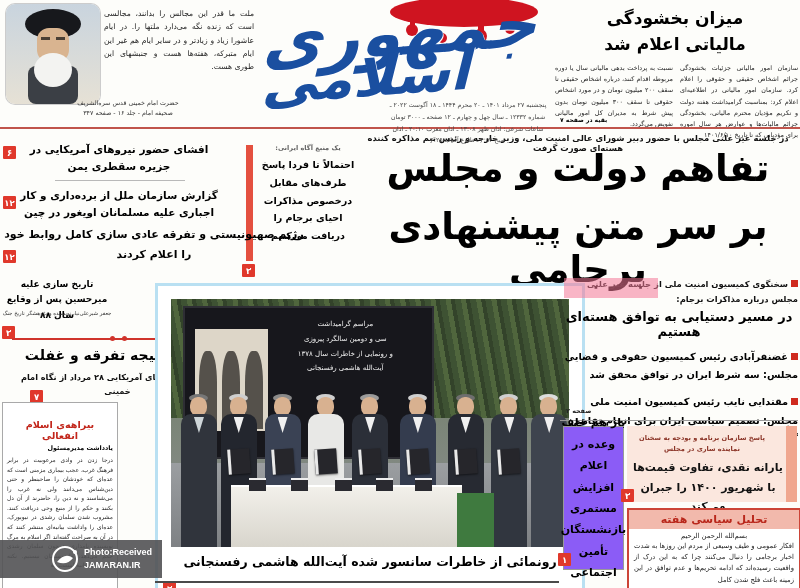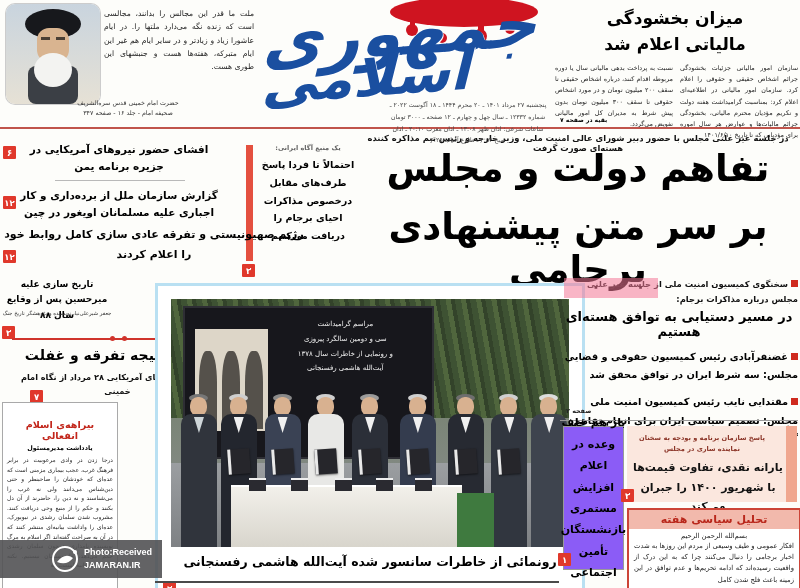--- a/index.html
+++ b/index.html
@@ -45,21 +45,21 @@
   .l3{left:4px;top:225px;width:300px;font-size:11px;line-height:1.8;}
   .l4{left:2px;top:277px;width:110px;font-size:9px;line-height:1.7;}
   .l4credit{left:2px;top:310px;width:110px;font-size:5.4px;color:#333;text-align:center;}
   .dotdiv{left:12px;top:338px;width:215px;height:2px;background:#d0342c;}
   .dotdiv i{position:absolute;top:-2px;width:5px;height:5px;border-radius:50%;background:#d0342c;}
   .l5t{left:0;top:347px;width:235px;font-size:14px;}
   .l5s{left:10px;top:371px;width:215px;font-size:8.2px;font-weight:bold;text-align:center;line-height:1.7;color:#111;}
   
   .edbox{left:2px;top:402px;width:106px;height:182px;border:1px solid #a9a9a9;background:#fff;padding:3px 4px;overflow:hidden;}
   .edtitle{margin-top:13px;font-size:9.6px;font-weight:900;color:#c2251a;text-align:center;}
-  .edsub{font-size:6.4px;font-weight:bold;text-align:center;margin-top:3px;color:#000;}
+  .edsub{font-size:6.4px;font-weight:bold;margin-top:3px;color:#000;}
   .edbody{font-size:5.9px;line-height:1.62;text-align:justify;margin-top:4px;color:#222;}
   
   .frame{left:155px;top:283px;width:398px;height:286px;border:3px solid #b9e0f2;background:#fff;padding:13px;}
   .photo{position:relative;width:100%;height:248px;overflow:hidden;background:linear-gradient(#6b7b5c,#8c8f93);}
   .hedge{position:absolute;left:0;top:0;width:100%;height:48%;
          background:repeating-linear-gradient(80deg,#3e5233 0 6px,#50663d 6px 11px,#33432a 11px 15px);}
   .road{position:absolute;left:0;bottom:0;width:100%;height:34%;background:linear-gradient(#9b9ea1,#7e8184);}
   .banner{position:absolute;left:3%;top:3%;width:62%;height:60%;background:#17171c;border:2px solid #2e2e34;}
   .banner-txt{position:absolute;right:4%;top:6%;width:62%;color:#f2f2f2;text-align:center;font-size:7px;line-height:2.1;}
   .b-port{position:absolute;left:4%;top:14%;width:28%;height:66%;background:#ddd6c8;display:flex;align-items:flex-end;justify-content:space-around;padding:2px;}
@@ -171,21 +171,21 @@
 
   <div class="abs srcbox">
     <div class="srcbar"></div>
     <div class="srctxt">
       <div class="srcintro">یک منبع آگاه ایرانی:</div>
       <div class="srcmain">احتمالاً تا فردا پاسخ طرف‌های مقابل درخصوص مذاکرات احیای برجام را دریافت می‌کنیم</div>
     </div>
   </div>
   <div class="abs badge" style="left:242px;top:264px;">۳</div>
 
-  <div class="abs lh l1">افشای حضور نیروهای آمریکایی در جزیره برنامه یمن</div>
+  <div class="abs lh l1">افشای حضور نیروهای آمریکایی در جزیره سقطری یمن</div>
   <div class="abs badge" style="left:3px;top:146px;">۶</div>
   <div class="abs ldiv"></div>
 
   <div class="abs lh l2">گزارش سازمان ملل از برده‌داری و کار اجباری علیه مسلمانان اویغور در چین</div>
   <div class="abs badge" style="left:3px;top:196px;">۱۲</div>
 
   <div class="abs lh l3">رژیم صهیونیستی و تفرقه عادی سازی کامل روابط خود را اعلام کردند</div>
   <div class="abs badge" style="left:3px;top:250px;">۱۲</div>
 
   <div class="abs lh l4">تاریخ سازی علیه میرحسین پس از وقایع سال ۸۸</div>

